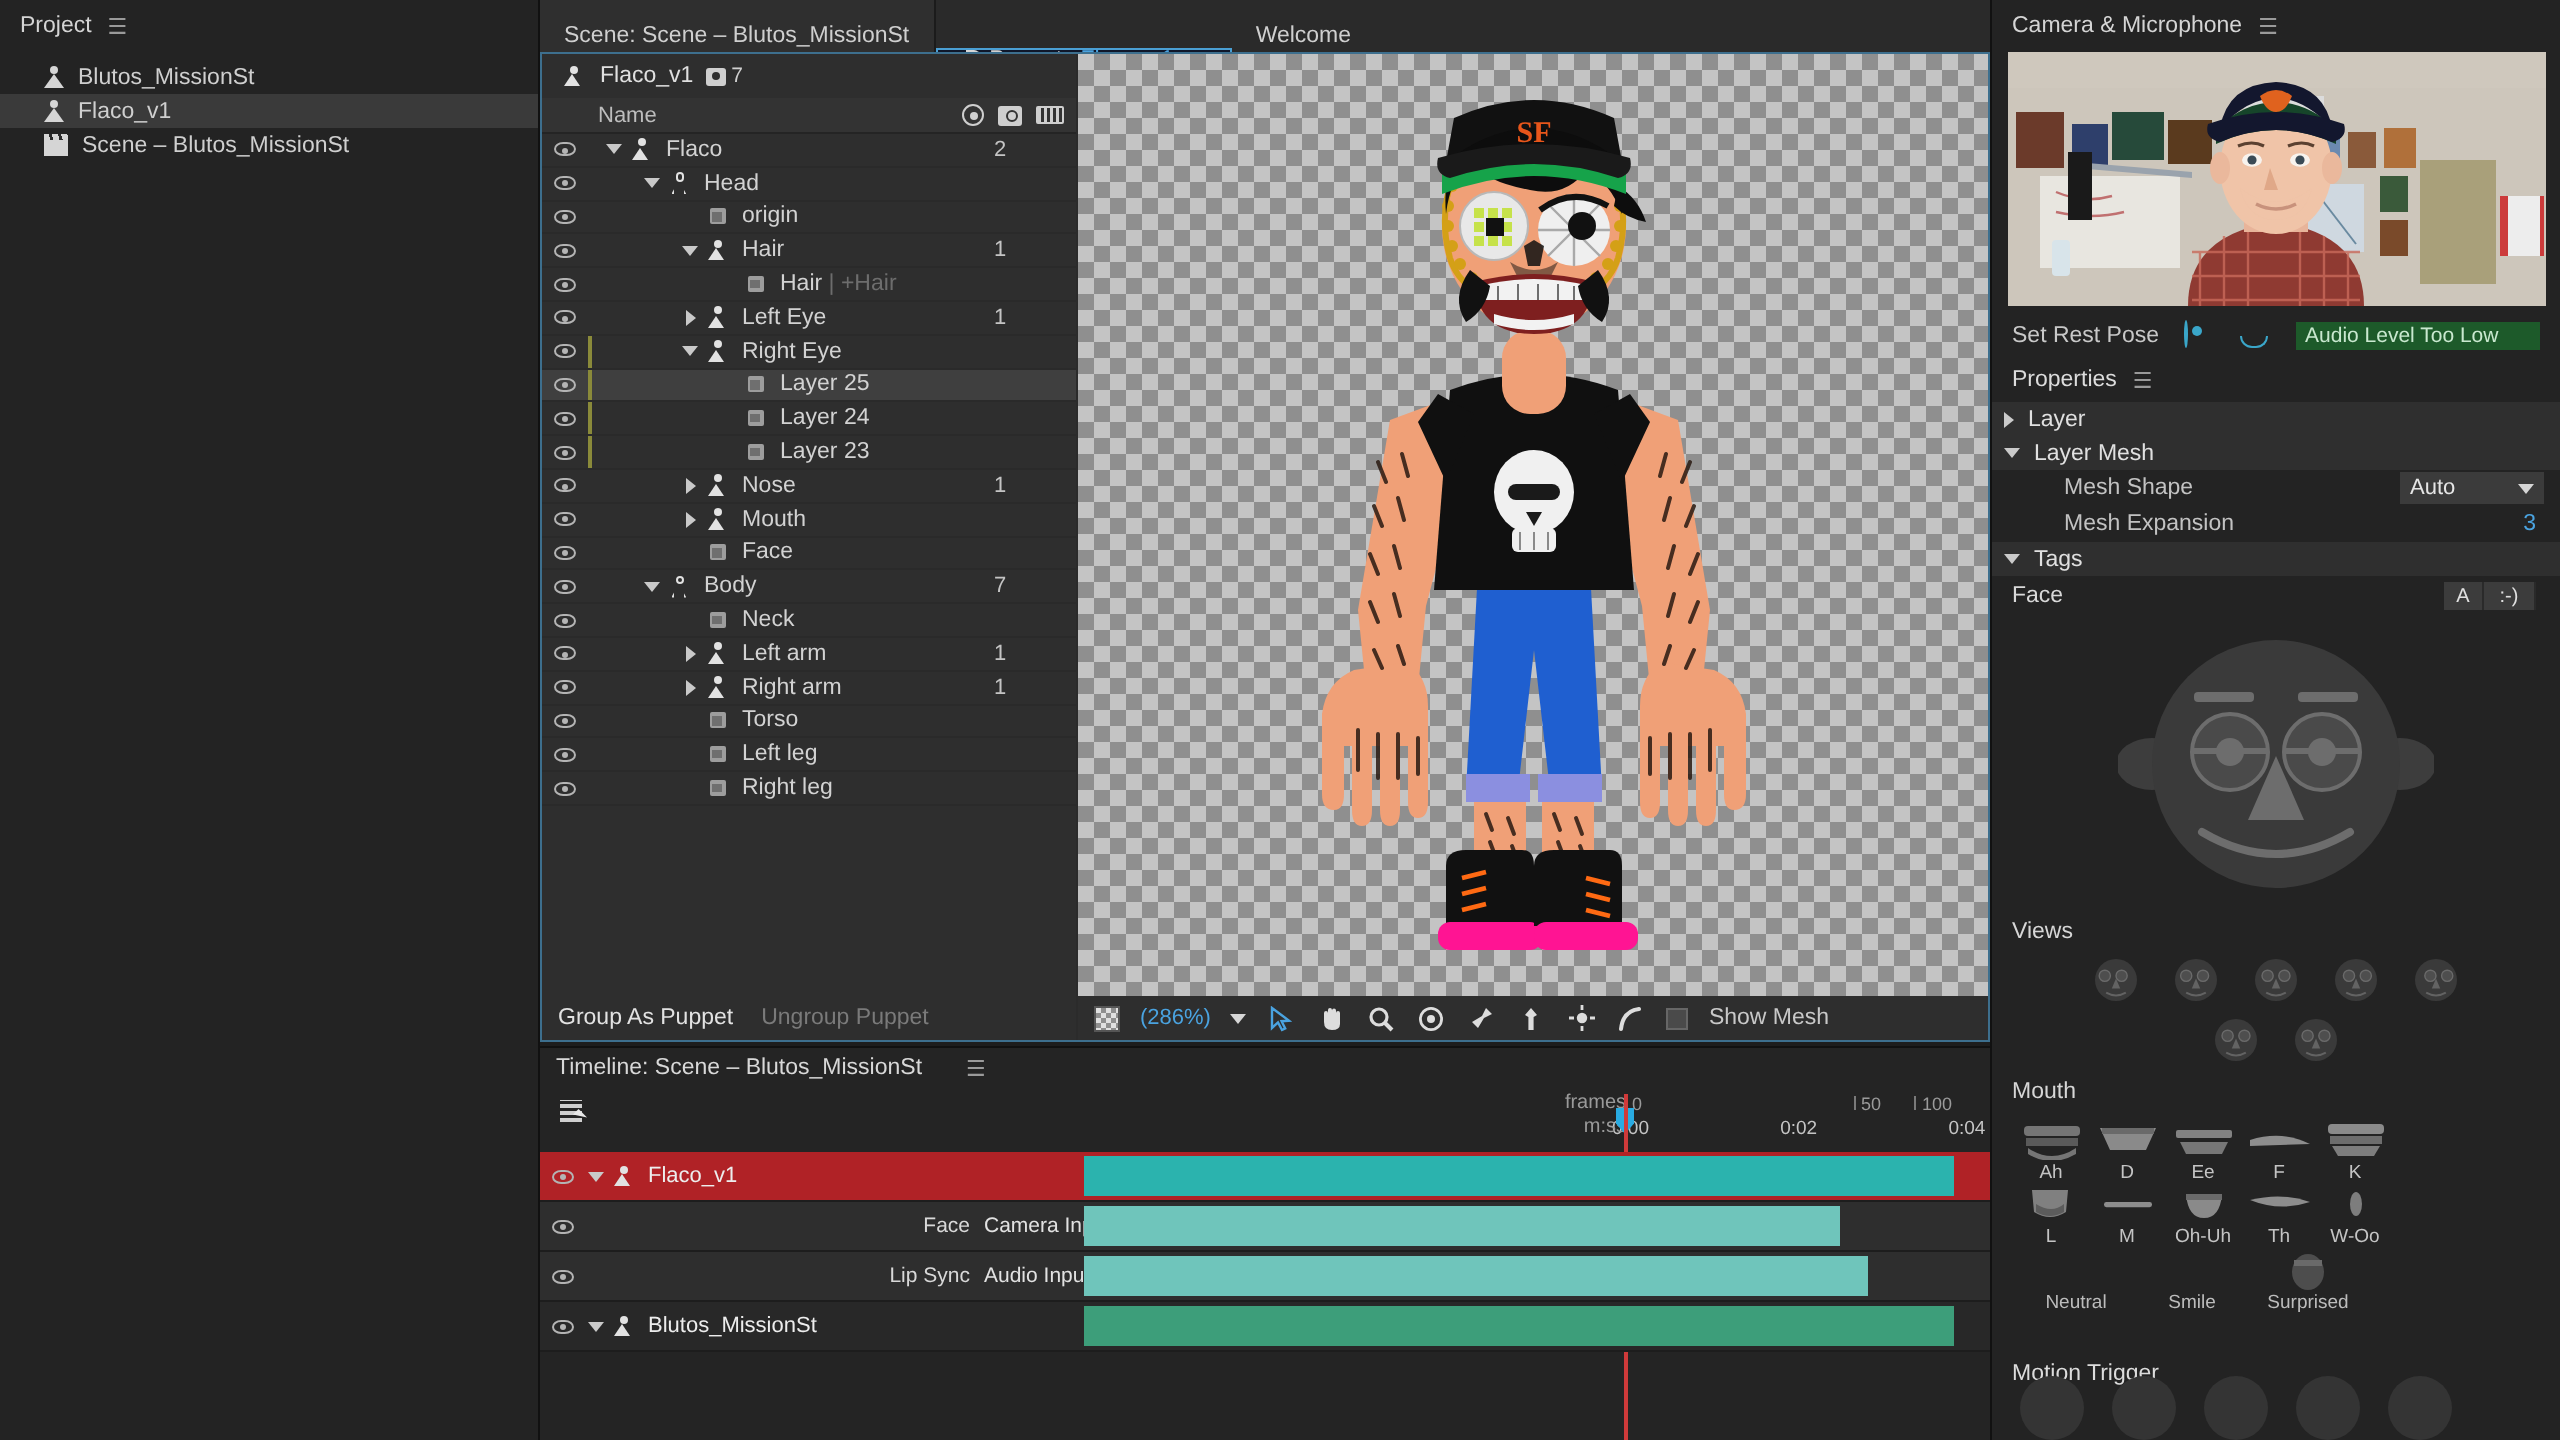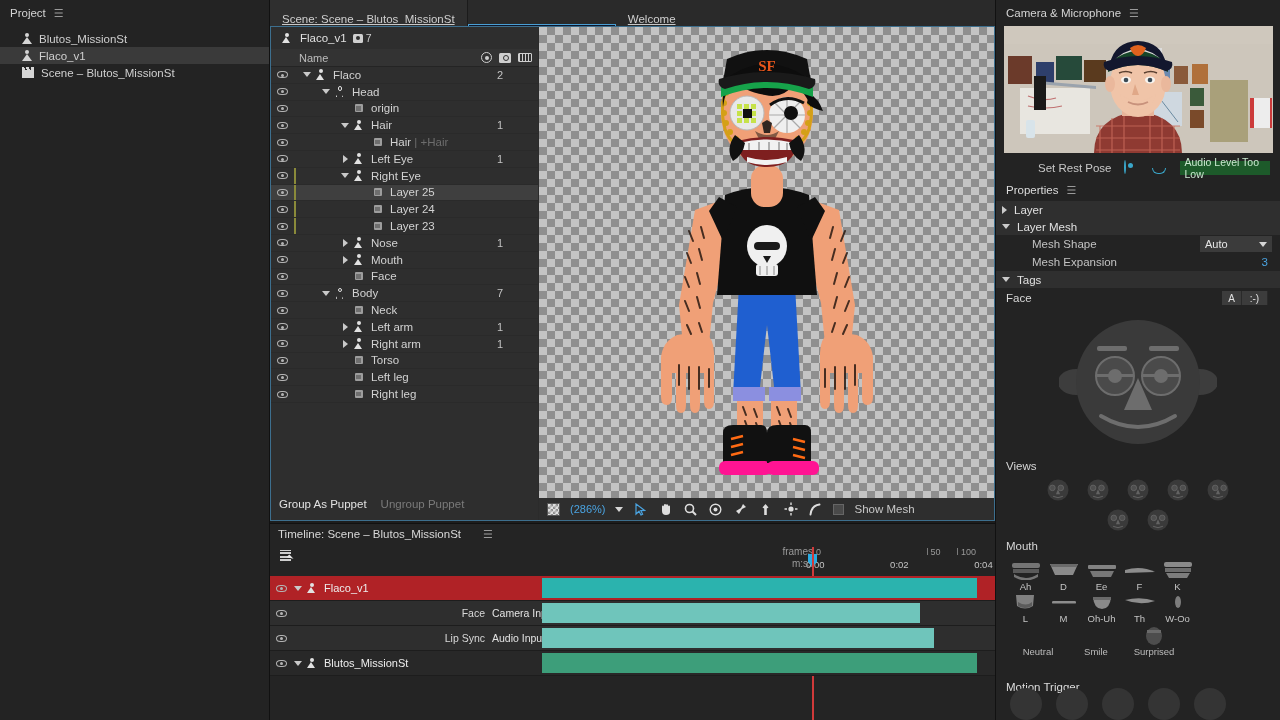--- a/index.html
+++ b/index.html
@@ -45,22 +45,21 @@
   }
   .clap-icon::after {
     content: ""; position: absolute; left: 0; top: 0px; width: 12px; height: 3px;
     background: repeating-linear-gradient(75deg,#d5d5d5 0 3px,#2a2a2a 3px 4.5px);
   }
 
   
   .tabbar {
     position: absolute; left: 270px; top: 0; width: 725px; height: 38px;
     background: #2a2a2a; display: flex; align-items: stretch;
-    border-bottom: 1px solid #84cc16;
-    text-decoration: underline;
+    border-bottom: 3px solid #84cc16;
   }
   .tab {
     display: flex; align-items: center; gap: 6px; padding: 0 12px;
     font-size: 11.5px; color: #cfcfcf; border-right: 1px solid #1b1b1b;
     background: #2f2f2f;
   }
   .tab.active {
     background: #0f172a; border: 1px solid #4a9fd4; border-bottom: none; margin-top: 24px;
   }
   .tab.plain { background: #2a2a2a; border-right: none; }
@@ -137,21 +136,21 @@
   .g-pup.hollow::before{background:transparent;border:1.2px solid #e2e2e2;width:2.6px;height:2.6px;}
   .g-pup.hollow::after{border-bottom-color:transparent;}
   .g-pup.hollow i{position:absolute;left:0.6px;top:4.2px;width:7.6px;height:6.8px;border-left:1.1px solid #e2e2e2;border-right:1.1px solid #e2e2e2;transform:none;clip-path:polygon(50% 0,100% 100%,0 100%);}
   .g-layer { width:8px;height:8px;background:#9d9d9d;border-radius:1px;position:relative; }
   .g-layer::after{content:"";position:absolute;inset:1.8px;background:#6f6f6f;}
   .tname { margin-left: 5px; }
   .tname .dim { color: #6d6d6d; }
   .tcount { position: absolute; right: 0; width: 45px; padding-left: 4px; font-size: 11px; color: #c4c4c4; }
   .layers-foot {
     position: absolute; left: 0; bottom: 0; width: 100%; height: 22px;
-    display: flex; gap: 14px; padding: 0 8px;
+    display: flex; align-items: center; gap: 14px; padding: 0 8px;
     background: #2e2e2e; font-size: 11.5px;
   }
   .layers-foot .on { color: #e2e2e2; }
   .layers-foot .off { color: #7a7a7a; }
 
   
   .canvas-col { position: absolute; left: 268px; top: 0; right: 0; height: 100%; background: #2b2b2b; }
   .checker {
     position: absolute; left: 0; top: 0; right: 0; bottom: 22px;
     background-image:
@@ -209,21 +208,21 @@
   .tl-sub-r { position: absolute; left: 120px; width: 95px; text-align: right; font-size: 10.5px; color: #d8d8d8; }
   .tl-sub-v { position: absolute; left: 222px; font-size: 10.5px; color: #e2e2e2; }
   .tl-bar { position: absolute; top: 2px; height: 20px; }
 
   
   .right {
     position: absolute; left: 995px; top: 0; width: 285px; height: 720px;
     background: #232323; border-left: 1px solid #111;
   }
   .cam-box { margin: 0 8px; width: 269px; height: 127px; background: #000; overflow: hidden; position: relative; }
-  .cam-foot { height: 22px; display:flex; align-items:center; gap:12px; padding: 8px 10px 0 10px; font-size: 11.5px; margin-left: 32px; }
+  .cam-foot { height: 22px; display:flex; align-items:center; gap:12px; padding: 8px 10px 0 10px; font-size: 11.5px; }
   .cam-ico { width: 16px; height: 14px; position: relative; }
   .webcam-i { width:14px;height:12px;border:1.6px solid #3aa6c9;border-radius:50%; position:relative; }
   .webcam-i::after{content:"";position:absolute;left:3.2px;top:2.4px;width:5px;height:5px;border-radius:50%;background:#3aa6c9;}
   .mic-i { width:6px;height:10px;border-radius:3px;background:#3aa6c9;position:relative;margin-left:3px; }
   .mic-i::after{content:"";position:absolute;left:-3px;top:7px;width:12px;height:5px;border:1.4px solid #3aa6c9;border-top:none;border-radius:0 0 6px 6px;}
   .audio-pill { flex:1; height: 14px; background: #1d5a2a; display:flex; align-items:center; padding-left:5px;
     font-size: 10.5px; color: #c9e8cf; }
   .prop-head { height: 22px; display:flex; align-items:center; gap:8px; padding: 0 10px; font-size: 11.5px; color:#dcdcdc; margin-top: 4px; }
   .sect-row { height: 17px; display:flex; align-items:center; gap:7px; padding-left: 6px; font-size: 11.5px; color: #e0e0e0; }
   .sect-row.shaded { background: #2f2f2f; }

